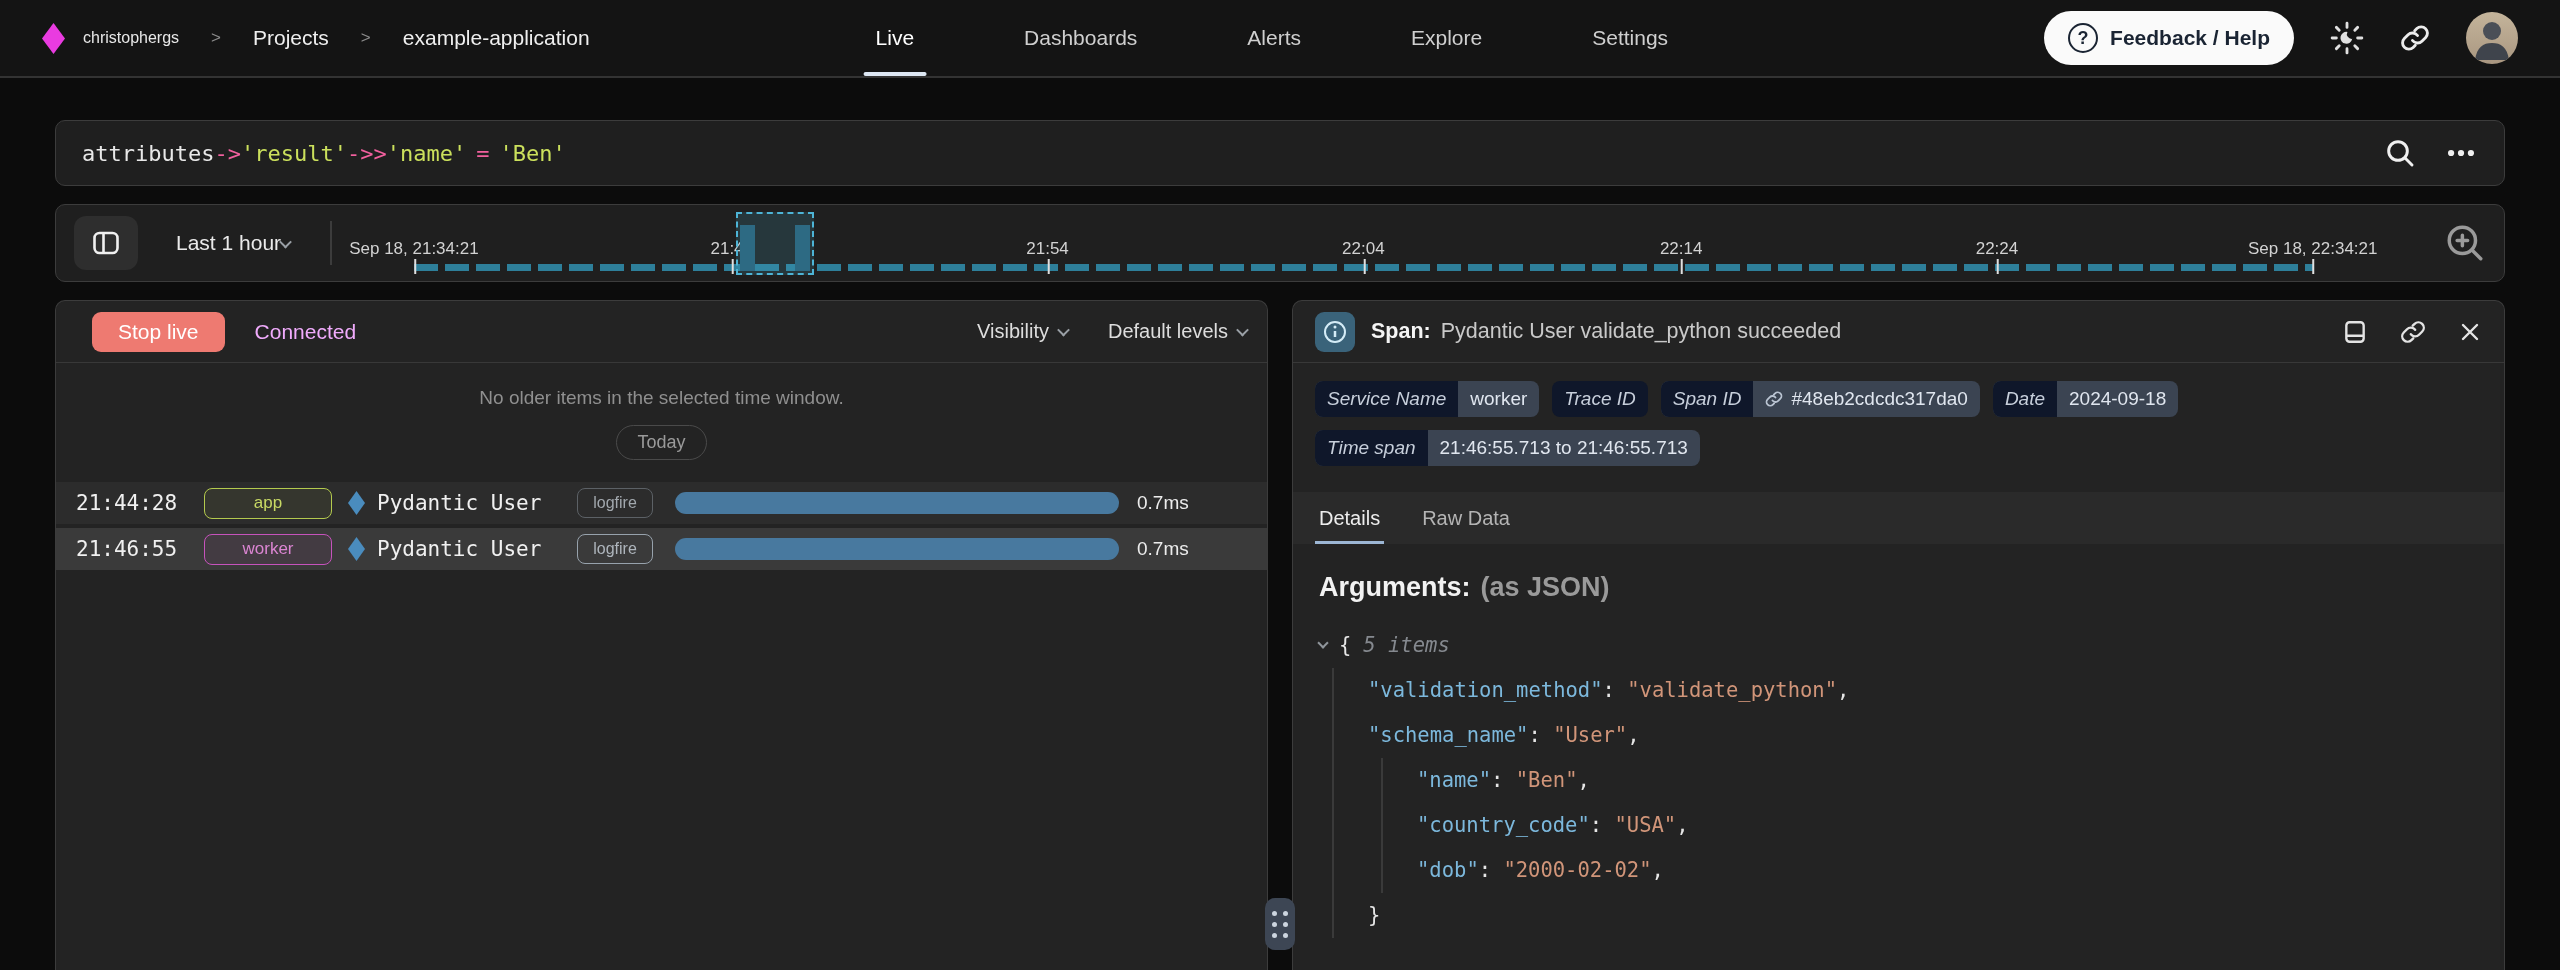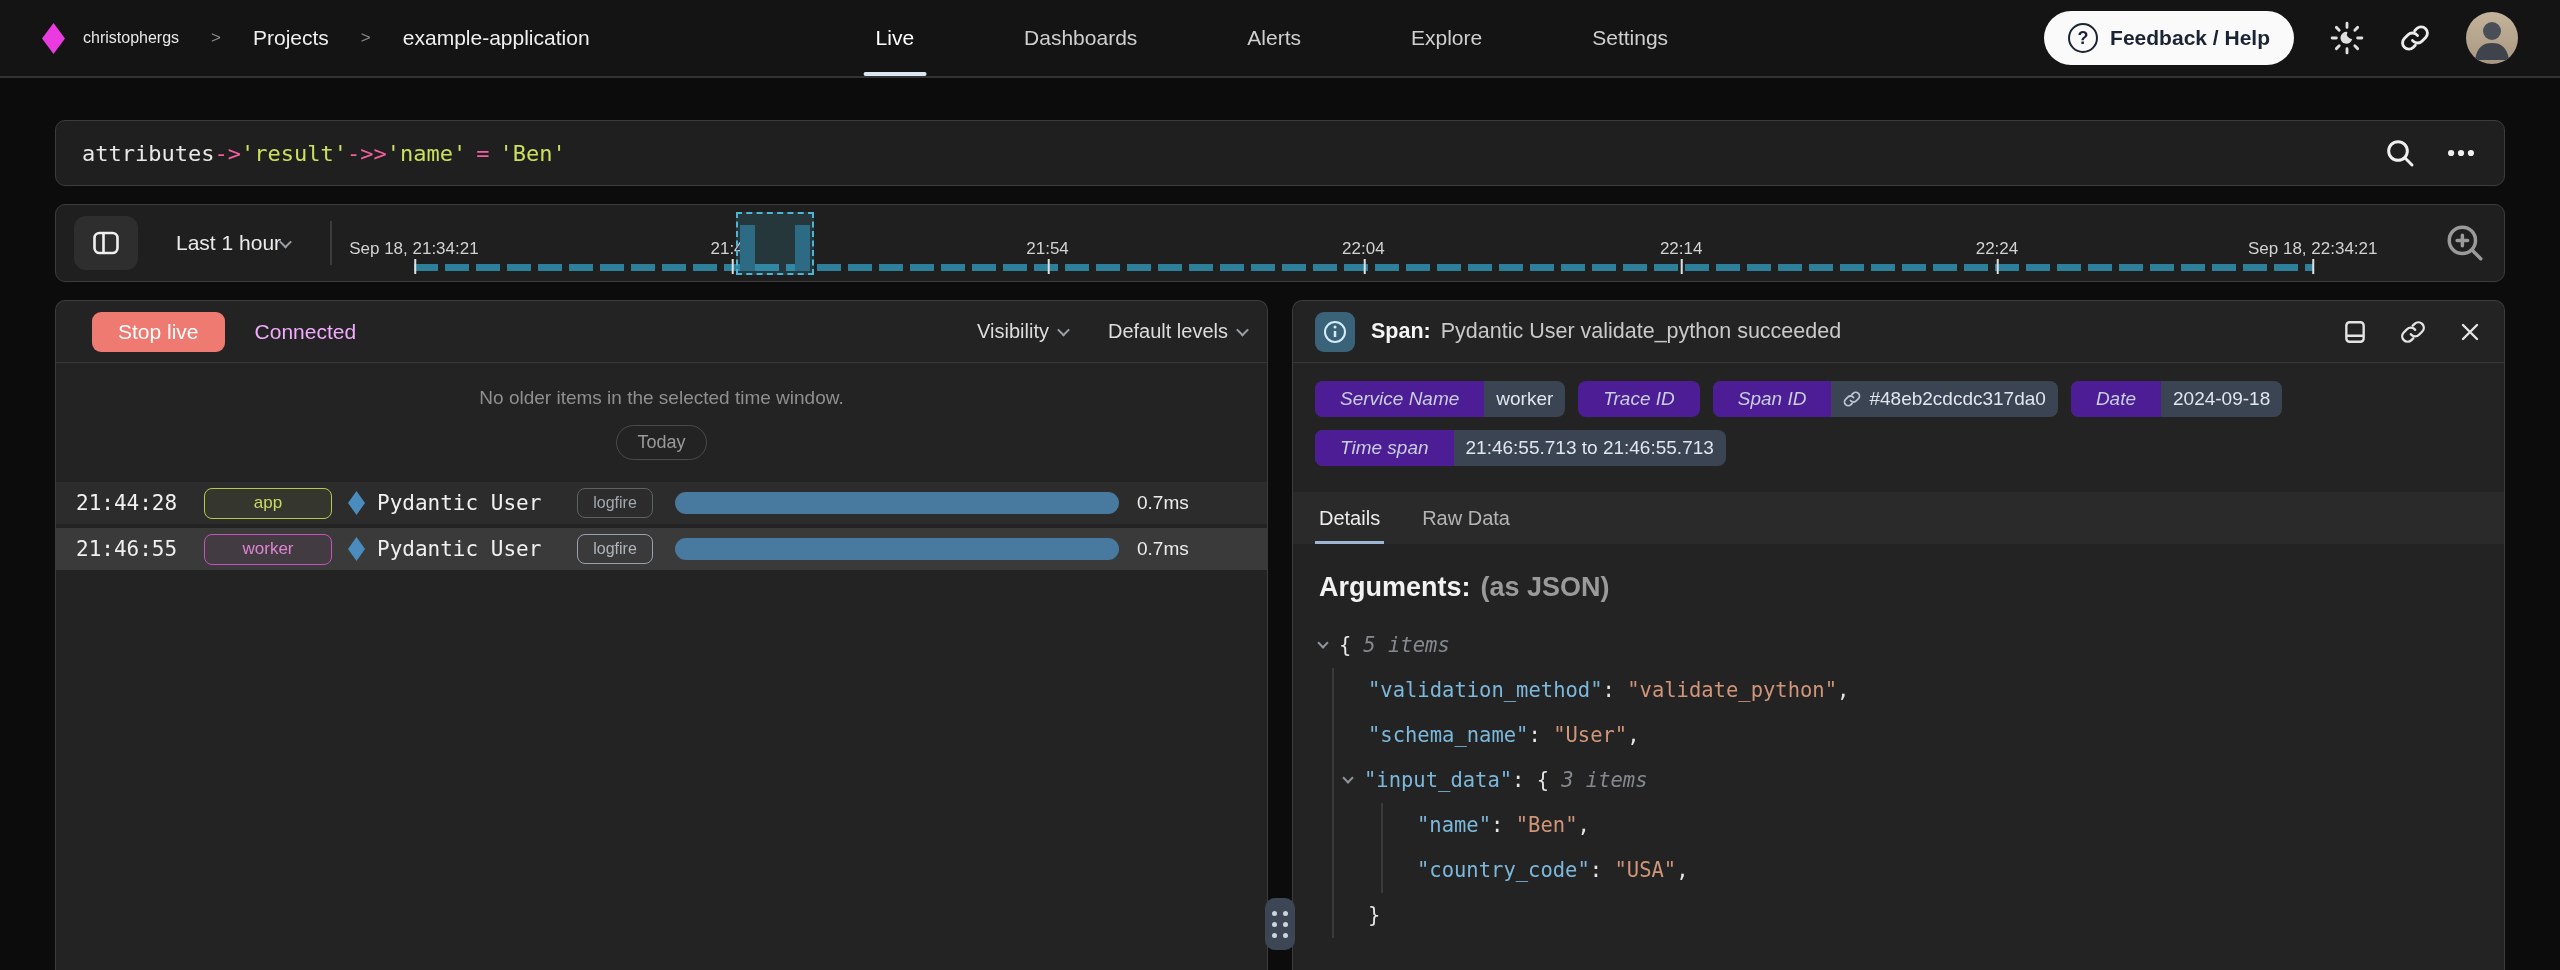--- a/index.html
+++ b/index.html
@@ -108,22 +108,22 @@
   
   .span-header { gap: 16px; padding: 0 22px; }
   .info-icon { width: 40px; height: 40px; border-radius: 9px; background: #3a637a; display: flex;
     align-items: center; justify-content: center; }
   .span-title { font-size: 21.5px; color: #c9c9c9; white-space: nowrap; overflow: hidden; }
   .span-title b { color: #f4f4f4; margin-right: 10px; }
   .span-hdr-icons { margin-left: auto; display: flex; gap: 32px; }
   .badges { padding: 18px 22px 0; display: flex; flex-wrap: wrap; gap: 13px; max-width: 100%; }
   .badge { display: inline-flex; align-items: stretch; height: 36px; border-radius: 8px;
     overflow: hidden; background: #3b4452; font-size: 19px; }
-  .badge .blabel { display: flex; align-items: center; padding: 0 25px; font-style: italic;
-    color: #c7cfdb; background: #4c1d95; }
+  .badge .blabel { display: flex; align-items: center; padding: 0 12px; font-style: italic;
+    color: #c7cfdb; background: #0f172a; }
   .badge .bvalue { display: flex; align-items: center; gap: 8px; padding: 0 12px; color: #e0e6ef; }
   .tabs-strip { margin-top: 26px; background: #2a2a2a; height: 52px; display: flex;
     align-items: stretch; padding-left: 22px; gap: 34px; }
   .dtab { display: flex; align-items: center; font-size: 20px; color: #b4b4b4; cursor: pointer;
     position: relative; padding: 0 4px; }
   .dtab.active { color: #ededed; }
   .dtab.active::after { content: ""; position: absolute; left: 0; right: 0; bottom: 0; height: 3px;
     background: #9cb6d4; }
   .span-content { padding: 28px 26px 0; overflow: hidden; }
   .args-heading { font-size: 27px; font-weight: 700; color: #f2f2f2; }
@@ -392,30 +392,30 @@
           <div class="jline">
             <span class="chev-json"></span><span class="jopen"></span><span class="jmeta">5 items</span>
           </div>
           <div class="jgroup">
             <div class="jline">
               <span class="jkey">validation_method</span><span class="jsep"></span><span class="jval">validate_python</span><span class="jcomma"></span>
             </div>
             <div class="jline">
               <span class="jkey">schema_name</span><span class="jsep"></span><span class="jval">User</span><span class="jcomma"></span>
             </div>
-            <div class="jline nested-open">
-              <span class="chev-json"></span><span class="jkey">input_data</span><span class="jsep"></span><span class="jopen"></span><span class="jmeta">3 items</span>
-            </div>
             <div class="jgroup">
               <div class="jline">
                 <span class="jkey">name</span><span class="jsep"></span><span class="jval">Ben</span><span class="jcomma"></span>
               </div>
               <div class="jline">
                 <span class="jkey">country_code</span><span class="jsep"></span><span class="jval">USA</span><span class="jcomma"></span>
               </div>
+              <div class="jline">
+                <span class="jkey">dob</span><span class="jsep"></span><span class="jval">2000-02-02</span><span class="jcomma"></span>
+              </div>
             </div>
             <div class="jline"><span class="jclose"></span></div>
           </div>
         </div>
       </div>
     </div>
   </div>
 </div>
 
 </body></html>

